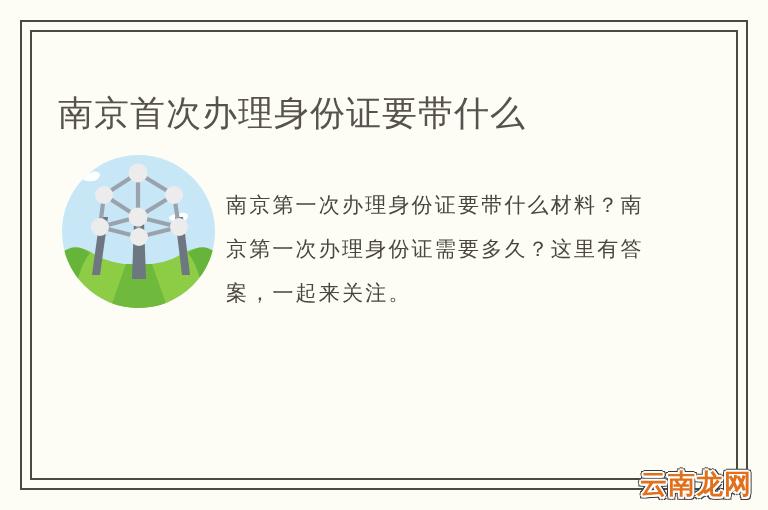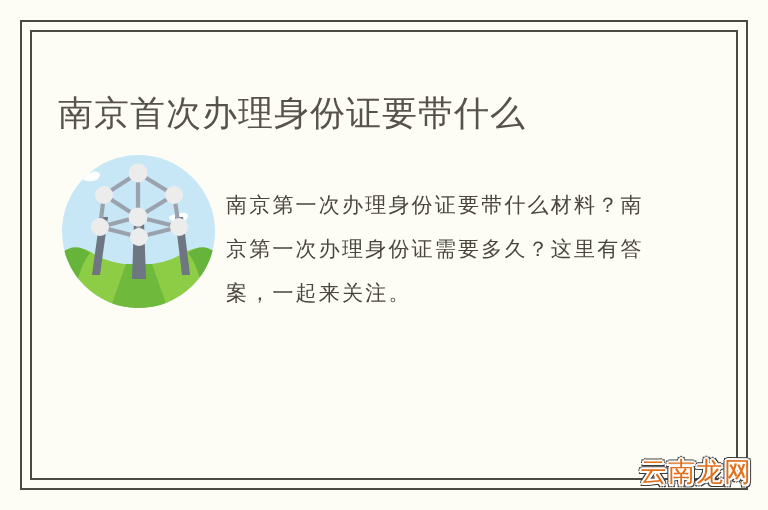--- a/index.html
+++ b/index.html
@@ -91,23 +91,23 @@
     color: #4a453d;
     font-family: "DejaVu Serif", "Liberation Serif", serif;
     text-align: left;
     white-space: normal;
   }
 
   
   .watermark {
     position: absolute;
     right: 16px;
-    bottom: 20px;
+    bottom: 8px;
     font-size: 27px;
-    font-weight: normal;
+    font-weight: bold;
     letter-spacing: 1px;
     color: #e0701b;
     font-family: "DejaVu Sans", "Liberation Sans", sans-serif;
     -webkit-text-stroke: 1px #ffffff;
     paint-order: stroke fill;
     text-shadow:
       2px 0 0 #ffffff, -2px 0 0 #ffffff, 0 2px 0 #ffffff, 0 -2px 0 #ffffff,
       1.5px 1.5px 0 #ffffff, -1.5px 1.5px 0 #ffffff, 1.5px -1.5px 0 #ffffff, -1.5px -1.5px 0 #ffffff,
       3px 0 0 #3a3a3a, -3px 0 0 #3a3a3a, 0 3px 0 #3a3a3a, 0 -3px 0 #3a3a3a,
       2.5px 2.5px 0 #3a3a3a, -2.5px 2.5px 0 #3a3a3a, 2.5px -2.5px 0 #3a3a3a, -2.5px -2.5px 0 #3a3a3a;

